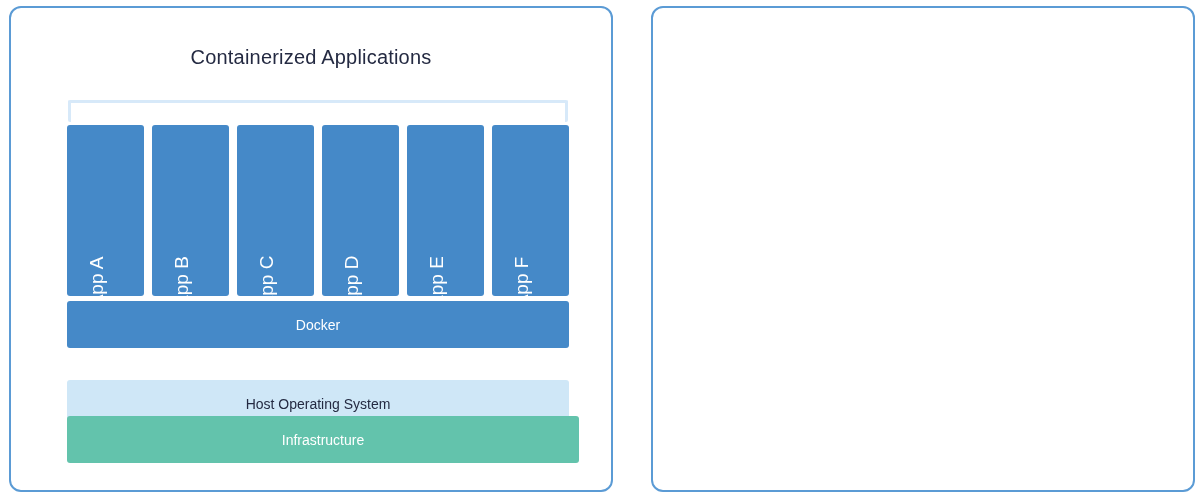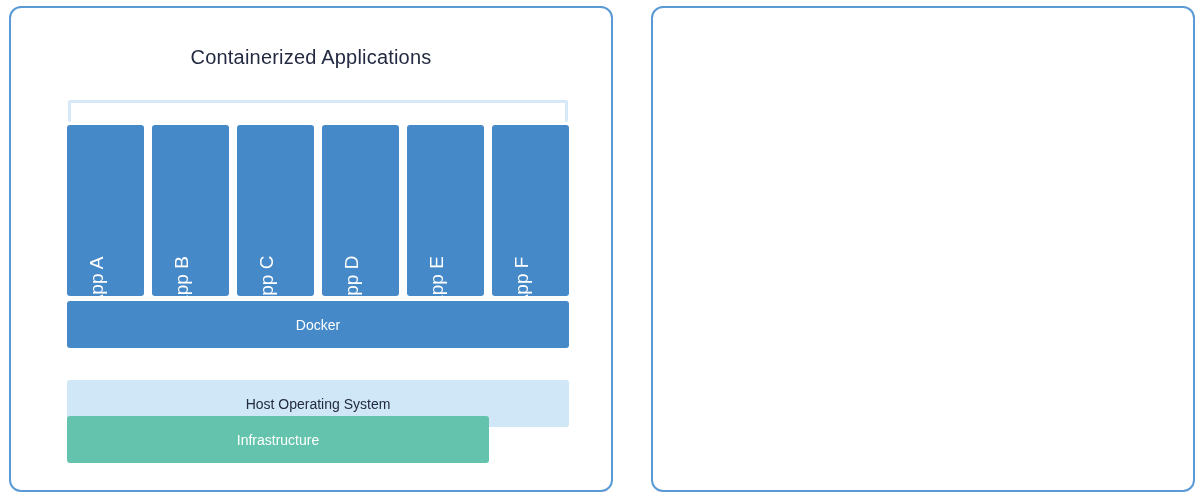--- a/index.html
+++ b/index.html
@@ -116,21 +116,21 @@
     background: #CFE7F7;
     color: #242A42;
   }
   .bar-green {
     background: #63C3AC;
     color: #ffffff;
   }
 
   .left-docker      { left: 56px; top: 293px; width: 502px; height: 47px; }
   .left-hostos      { left: 56px; top: 348px; width: 502px; height: 47px; margin-top: 24px; }
-  .left-infra       { left: 56px; top: 408px; width: 422px; height: 47px; }
+  .left-infra       { left: 56px; top: 408px; width: 512px; height: 47px; }
 </style>
 </head>
 <body>
 
 <div class="diagram">
 
   <div class="panel panel-left">
 
     <div class="panel-title">Containerized Applications</div>
 

